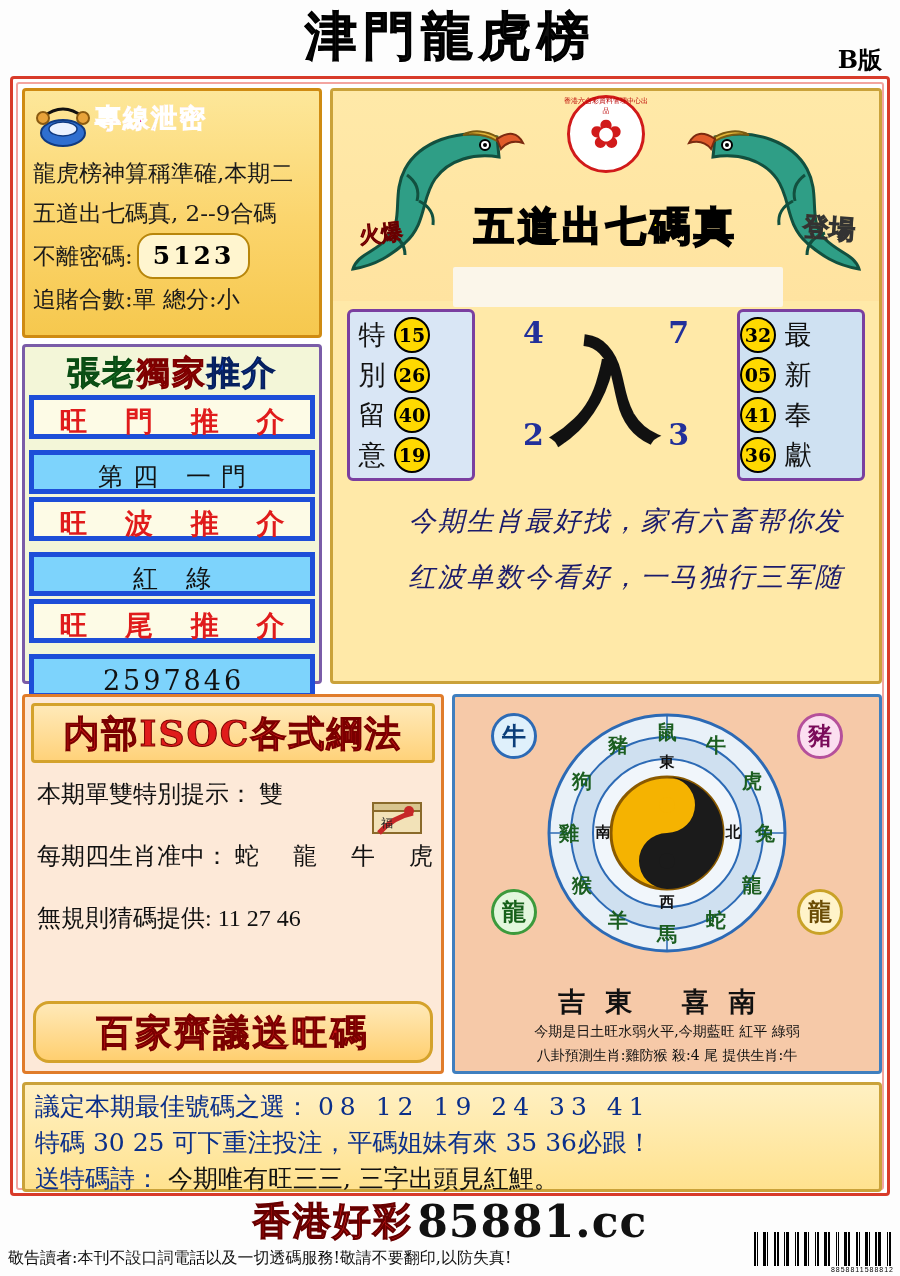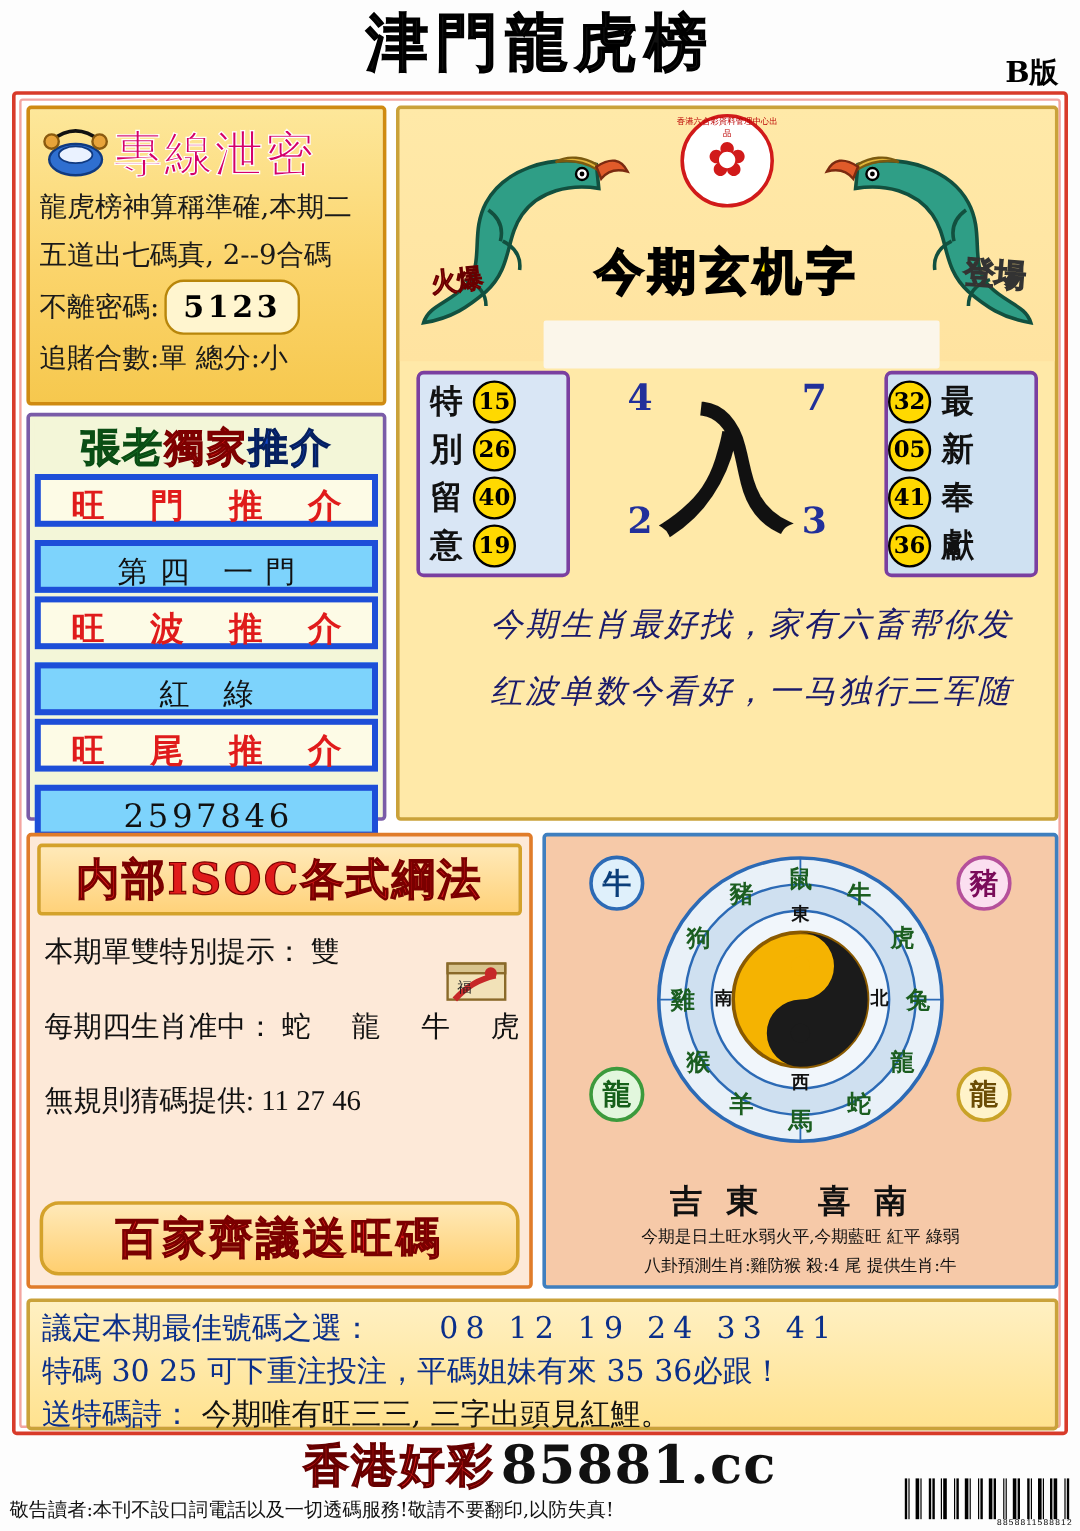--- a/index.html
+++ b/index.html
@@ -55,21 +55,21 @@
     border-radius:4px;
     padding:6px 8px;
   }
   .phone-head { height:56px; position:relative; }
   .phone-icon {
     position:absolute; left:2px; top:2px; width:56px; height:50px;
   }
   .phone-title {
     position:absolute; left:62px; top:4px;
     font-family:"DejaVu Serif", serif;
-    font-size:40px; font-weight:normal;
+    font-size:26px; font-weight:bold;
     color:#d4006a;
     -webkit-text-stroke:1px #fff;
     letter-spacing:2px;
   }
   .phone-line {
     font-family:"DejaVu Serif", serif;
     font-size:23px; color:#1a1a1a; line-height:40px;
     white-space:nowrap;
   }
   .secret-row { display:flex; align-items:center; gap:4px; line-height:40px; }
@@ -184,21 +184,21 @@
     width:128px; height:172px;
     border:3px solid #7a3fa0;
     border-radius:6px;
     background:#d9e6f5;
     display:flex; align-items:center;
   }
   .side-card.left { left:14px; }
   .side-card.right { right:14px; background:#cfe1f2; }
   .side-label {
     font-family:"DejaVu Serif", serif;
-    font-size:27px; font-weight:bold; color:#111;
+    font-size:27px; font-weight:normal; color:#111;
     width:44px; text-align:center; line-height:40px;
   }
   .ball-col { display:flex; flex-direction:column; gap:4px; padding:4px 0; }
   .ball {
     width:36px; height:36px; border-radius:50%;
     background:#ffd900; border:2px solid #000;
     font-family:"DejaVu Serif", serif;
     font-size:19px; font-weight:bold; color:#000;
     display:flex; align-items:center; justify-content:center;
   }
@@ -313,21 +313,21 @@
     position:absolute; left:22px; top:1082px; width:860px; height:110px;
     background:linear-gradient(180deg,#fff0c2,#ffe28f);
     border:3px solid #caa23a;
     border-radius:4px;
     padding:4px 10px;
   }
   .summary-line {
     font-family:"DejaVu Serif", serif;
     font-size:25px; color:#0b2f8a; line-height:36px; white-space:nowrap;
   }
-  .summary-line .nums { letter-spacing:6px; color:#0b2f8a;margin-left:48px; }
+  .summary-line .nums { letter-spacing:6px; color:#0b2f8a; }
   .summary-line .blk { color:#111; }
   
   .footer-brand {
     position:absolute; left:0; top:1196px; width:900px; height:50px;
     text-align:center;
   }
   .brand-cn {
     font-family:"DejaVu Serif", serif;
     font-size:38px; font-weight:bold; color:#d81b1b;
     -webkit-text-stroke:1px #600;
@@ -425,21 +425,21 @@
             <path d="M150 28 C140 22 126 20 116 26 C128 24 140 26 150 32 Z" fill="#e0b53a" stroke="#7b5a10" stroke-width="2"></path>
             <circle cx="138" cy="36" r="5" fill="#fff" stroke="#000" stroke-width="2"></circle>
             <circle cx="138" cy="36" r="2" fill="#000"></circle>
             <path d="M60 66 q14 10 10 26 M72 92 q16 8 14 24 M40 124 q18 6 18 22" stroke="#12503f" stroke-width="3" fill="none"></path>
             <path d="M150 30 q18 -12 26 4 q-14 -4 -22 6 Z" fill="#e05b2a" stroke="#7b2a10" stroke-width="2"></path>
           </g>
         </svg>
       </div>
 
       <div class="hot-label">火爆</div>
-      <div class="xuanji">今期玄机字</div>
+      <div class="xuanji">五道出七碼真</div>
       <div class="dengchang">登場</div>
       <div class="white-strip"></div>
     </div>
 
     <div class="num-area">
       <div class="side-card left">
         <div class="side-label">特別留意</div>
         <div class="ball-col">
           <div class="ball">15</div>
           <div class="ball">26</div>

